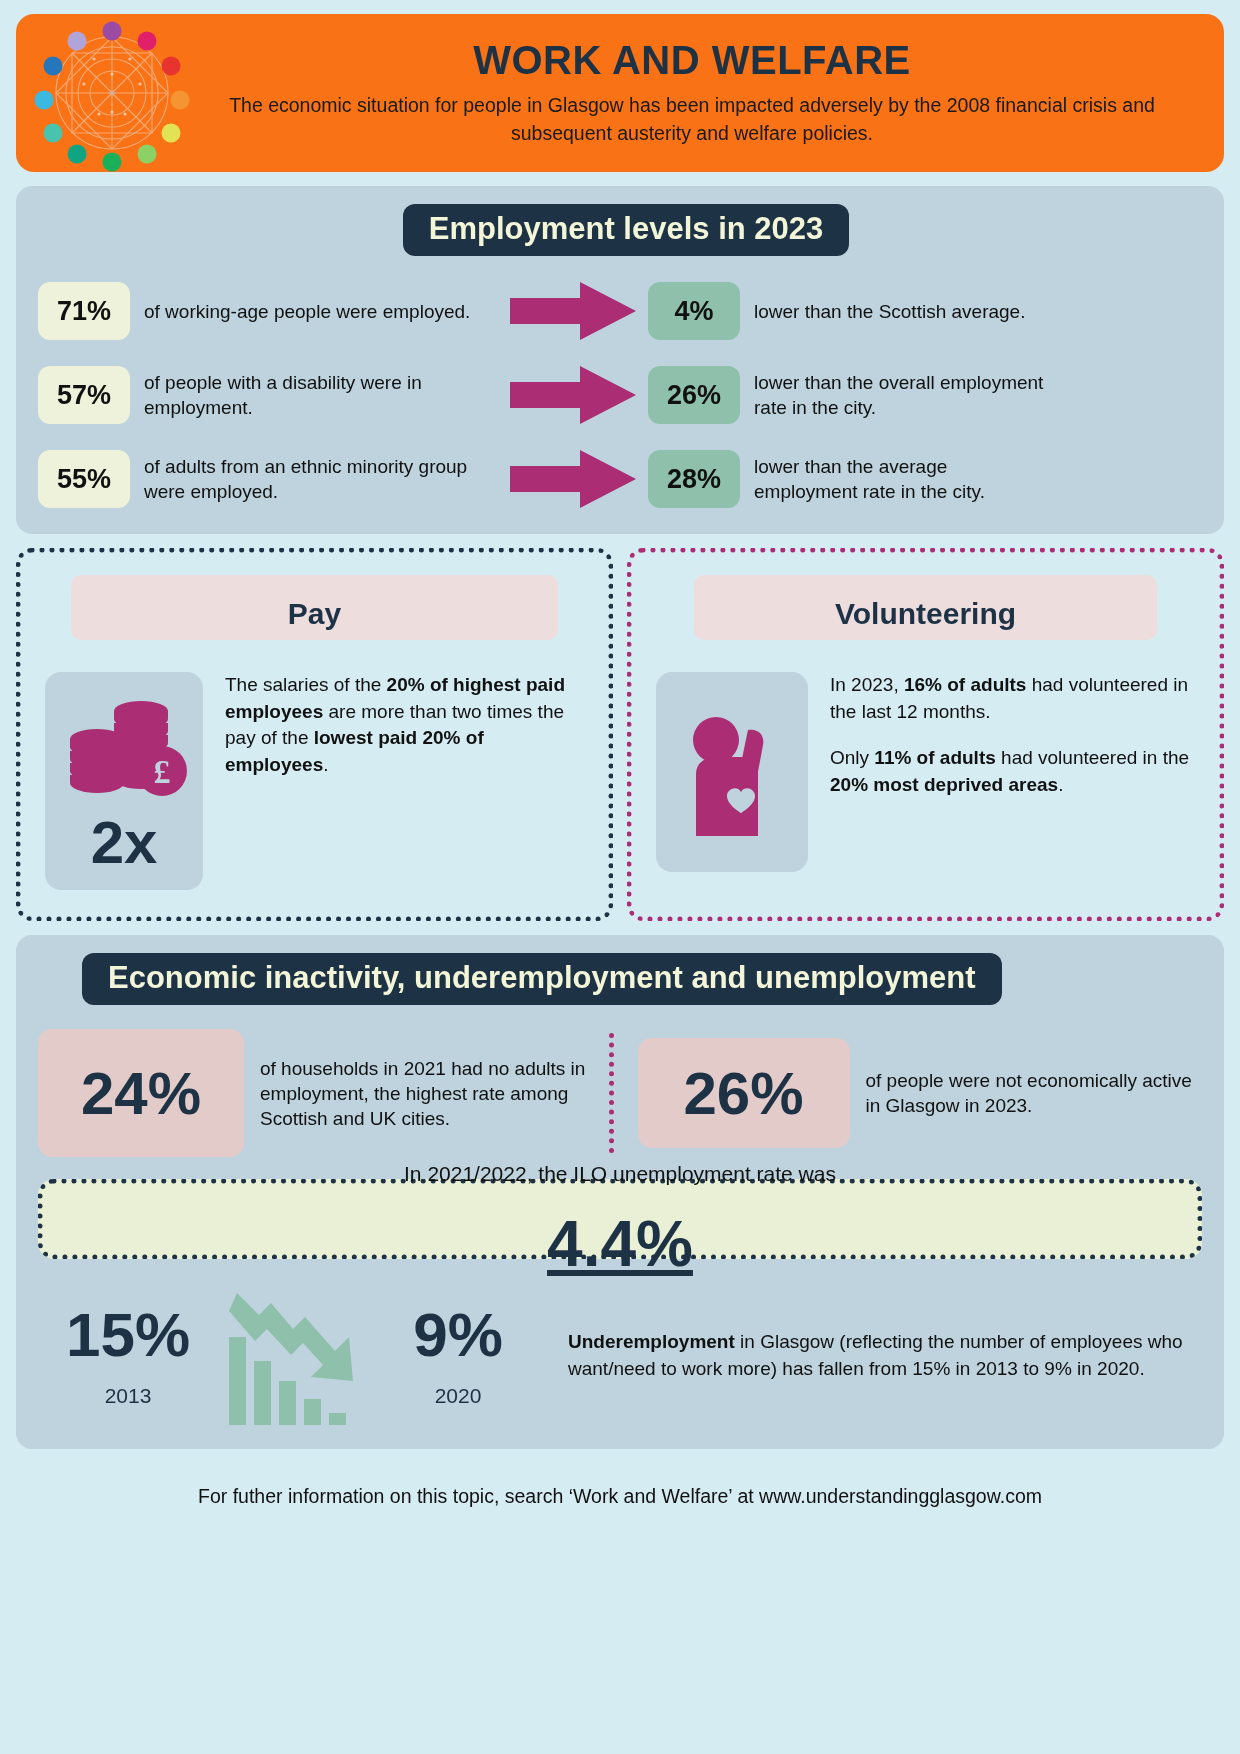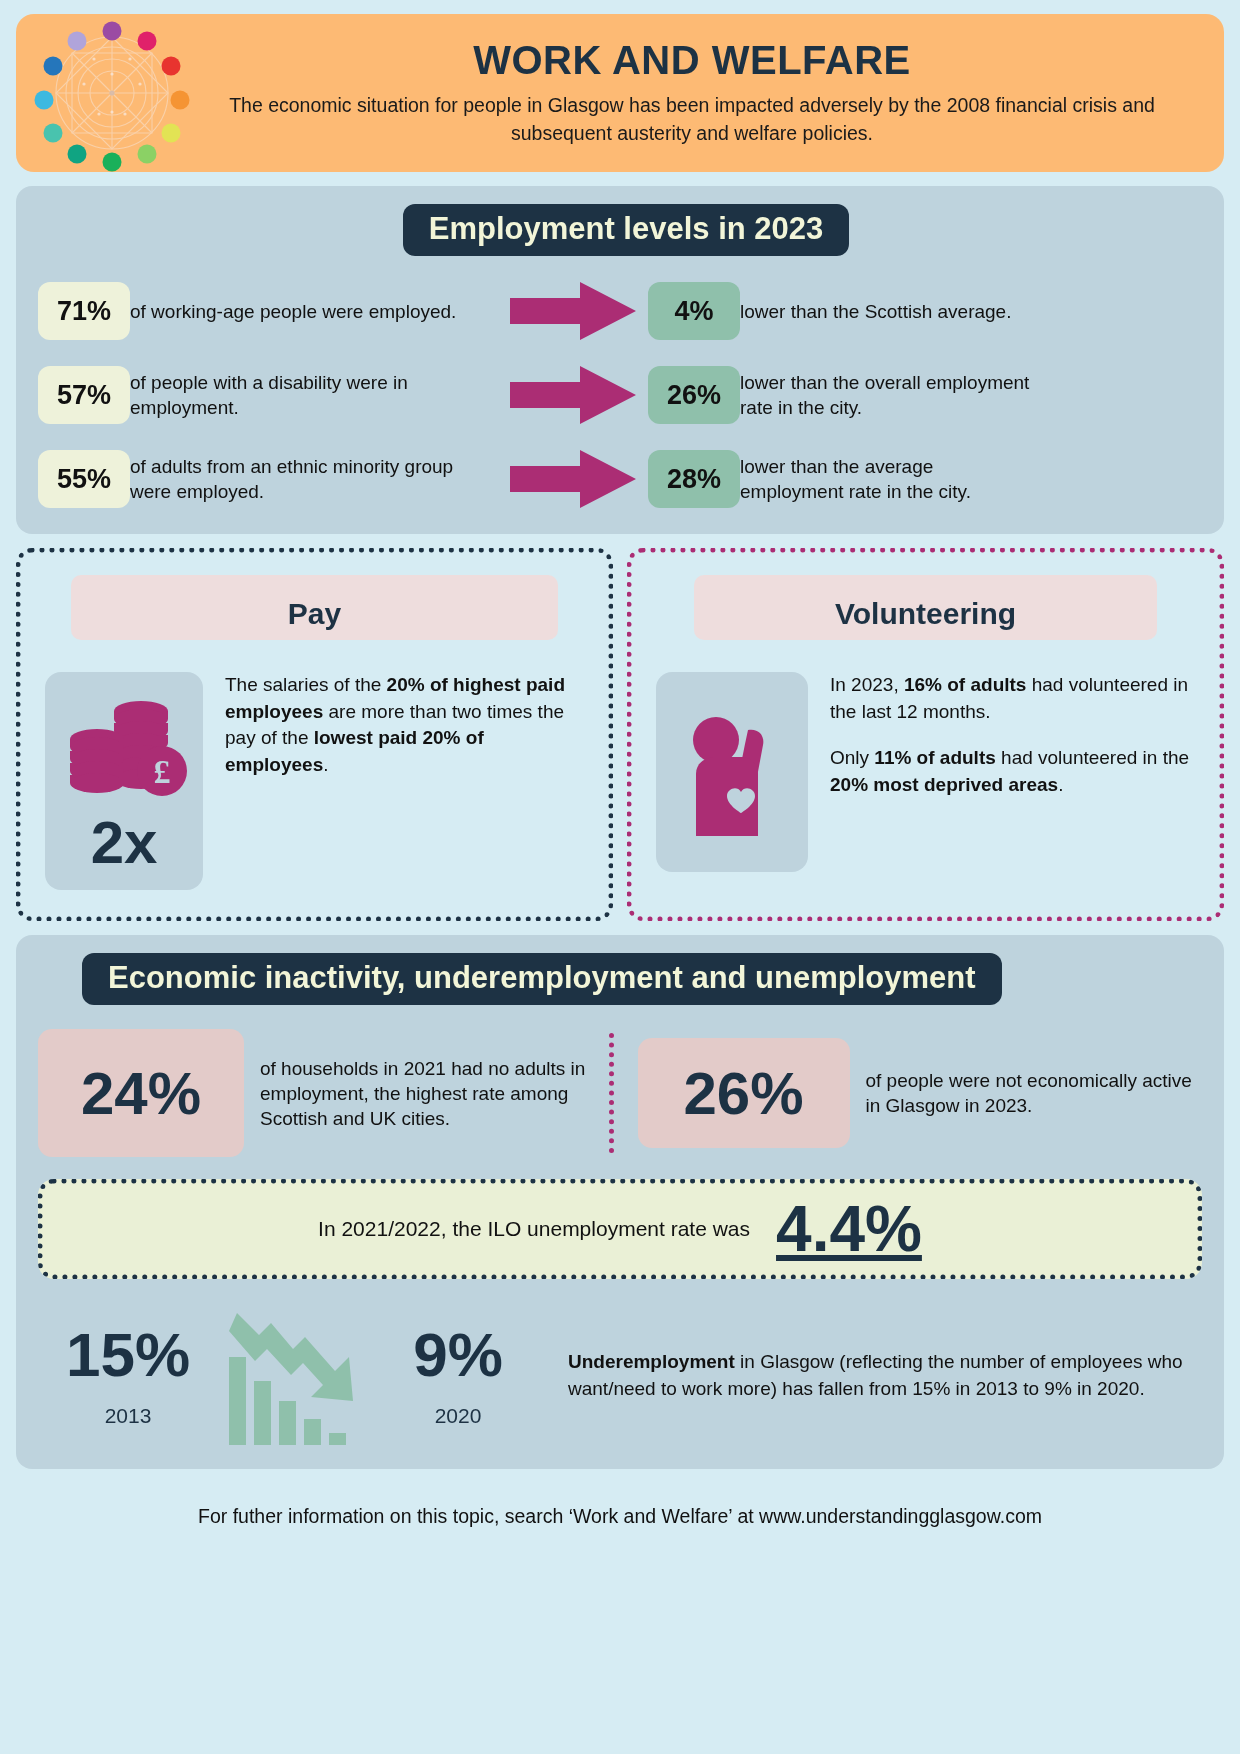--- a/index.html
+++ b/index.html
@@ -7,21 +7,21 @@
     width: 1240px; height: 1754px;
     background: #d6ecf3;
     font-family: "Liberation Sans", sans-serif;
   }
   body { padding: 14px 16px; }
 
   .page { position: relative; width: 1208px; }
 
   
   .header {
-    background: #fdba74;
+    background: #f97316;
     border-radius: 18px;
     height: 158px;
     display: flex;
     align-items: center;
     padding: 0 10px 0 8px;
     margin-bottom: 14px;
   }
   .logo { width: 176px; height: 158px; flex: 0 0 176px; position: relative; }
   .logo svg { display: block; }
   .header-text { flex: 1; text-align: center; padding-right: 30px; }
@@ -61,21 +61,21 @@
   .emp-row:last-child { margin-bottom: 2px; }
   .chip {
     flex: 0 0 auto;
     border-radius: 12px;
     display: flex; align-items: center; justify-content: center;
     font-weight: bold;
     color: #111;
   }
   .chip-cream { background: #eef2da; width: 92px; height: 58px; font-size: 27px; }
   .chip-green { background: #8fc0ab; width: 92px; height: 58px; font-size: 27px; }
-  .emp-text { font-size: 19px; color: #111; line-height: 1.32; margin-left: 0; }
+  .emp-text { font-size: 19px; color: #111; line-height: 1.32; margin-left: 14px; }
   .emp-left { width: 460px; display: flex; align-items: center; }
   .emp-arrow { width: 150px; display: flex; justify-content: center; align-items: center; }
   .emp-right { flex: 1; display: flex; align-items: center; }
   .emp-right .emp-text { width: 300px; }
 
   
   .dual { display: flex; gap: 14px; margin-bottom: 14px; }
   .dotbox {
     flex: 1;
     border-radius: 16px;
@@ -125,23 +125,24 @@
     width: 5px; border-left: 5px dotted #ab2d74;
     margin: 4px 24px 4px 6px;
   }
 
   
   .ilo {
     margin-top: 22px;
     background: #eaf0d6;
     border: 5px dotted #1d3244;
     border-radius: 16px;
-    height: 100px;
+    height: 80px;
     display: flex; align-items: center; justify-content: center;
     gap: 26px;
+    flex-direction: column;
   }
   .ilo-label { font-size: 21px; color: #111; }
   .ilo-value { font-size: 64px; font-weight: bold; color: #1d3244; line-height: 1; text-decoration: underline; }
 
   
   .under { display: flex; align-items: center; margin-top: 26px; }
   .under-stat { text-align: center; width: 180px; flex: 0 0 180px; }
   .under-pct { font-size: 62px; font-weight: bold; color: #1d3244; line-height: 1; }
   .under-year { font-size: 21px; color: #1d3244; margin-top: 18px; }
   .under-graphic { flex: 0 0 150px; display: flex; justify-content: center; }

